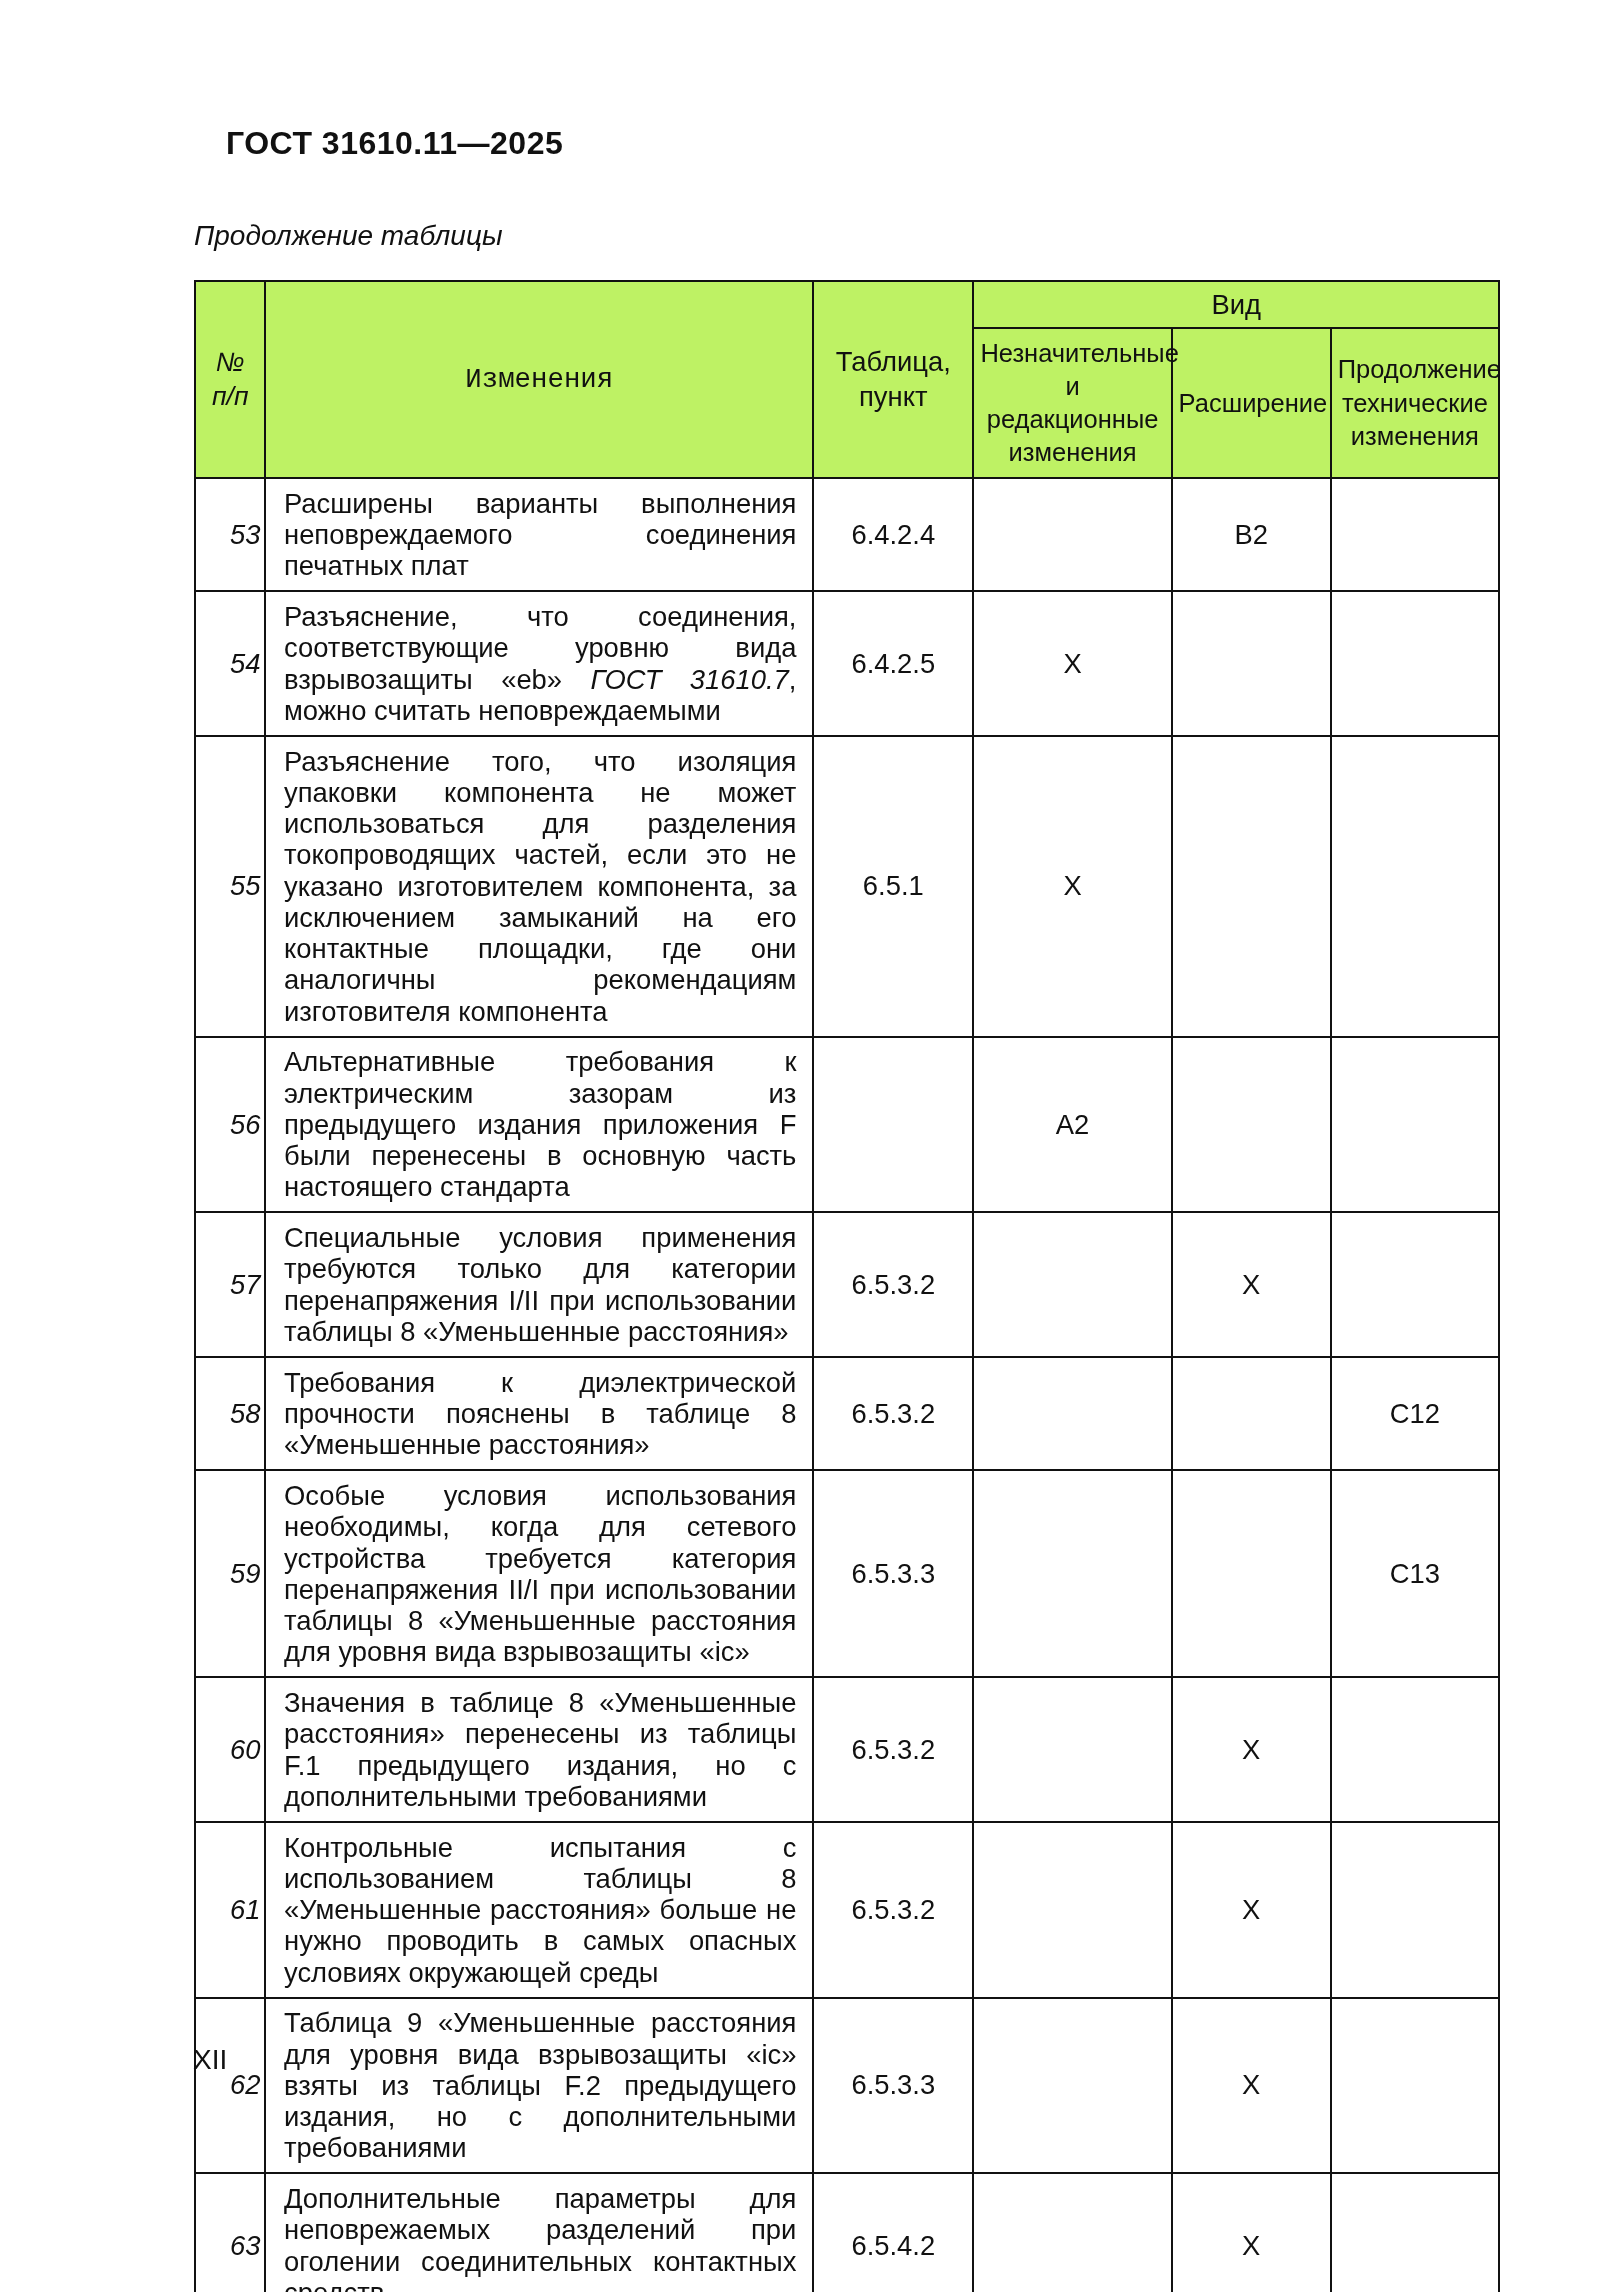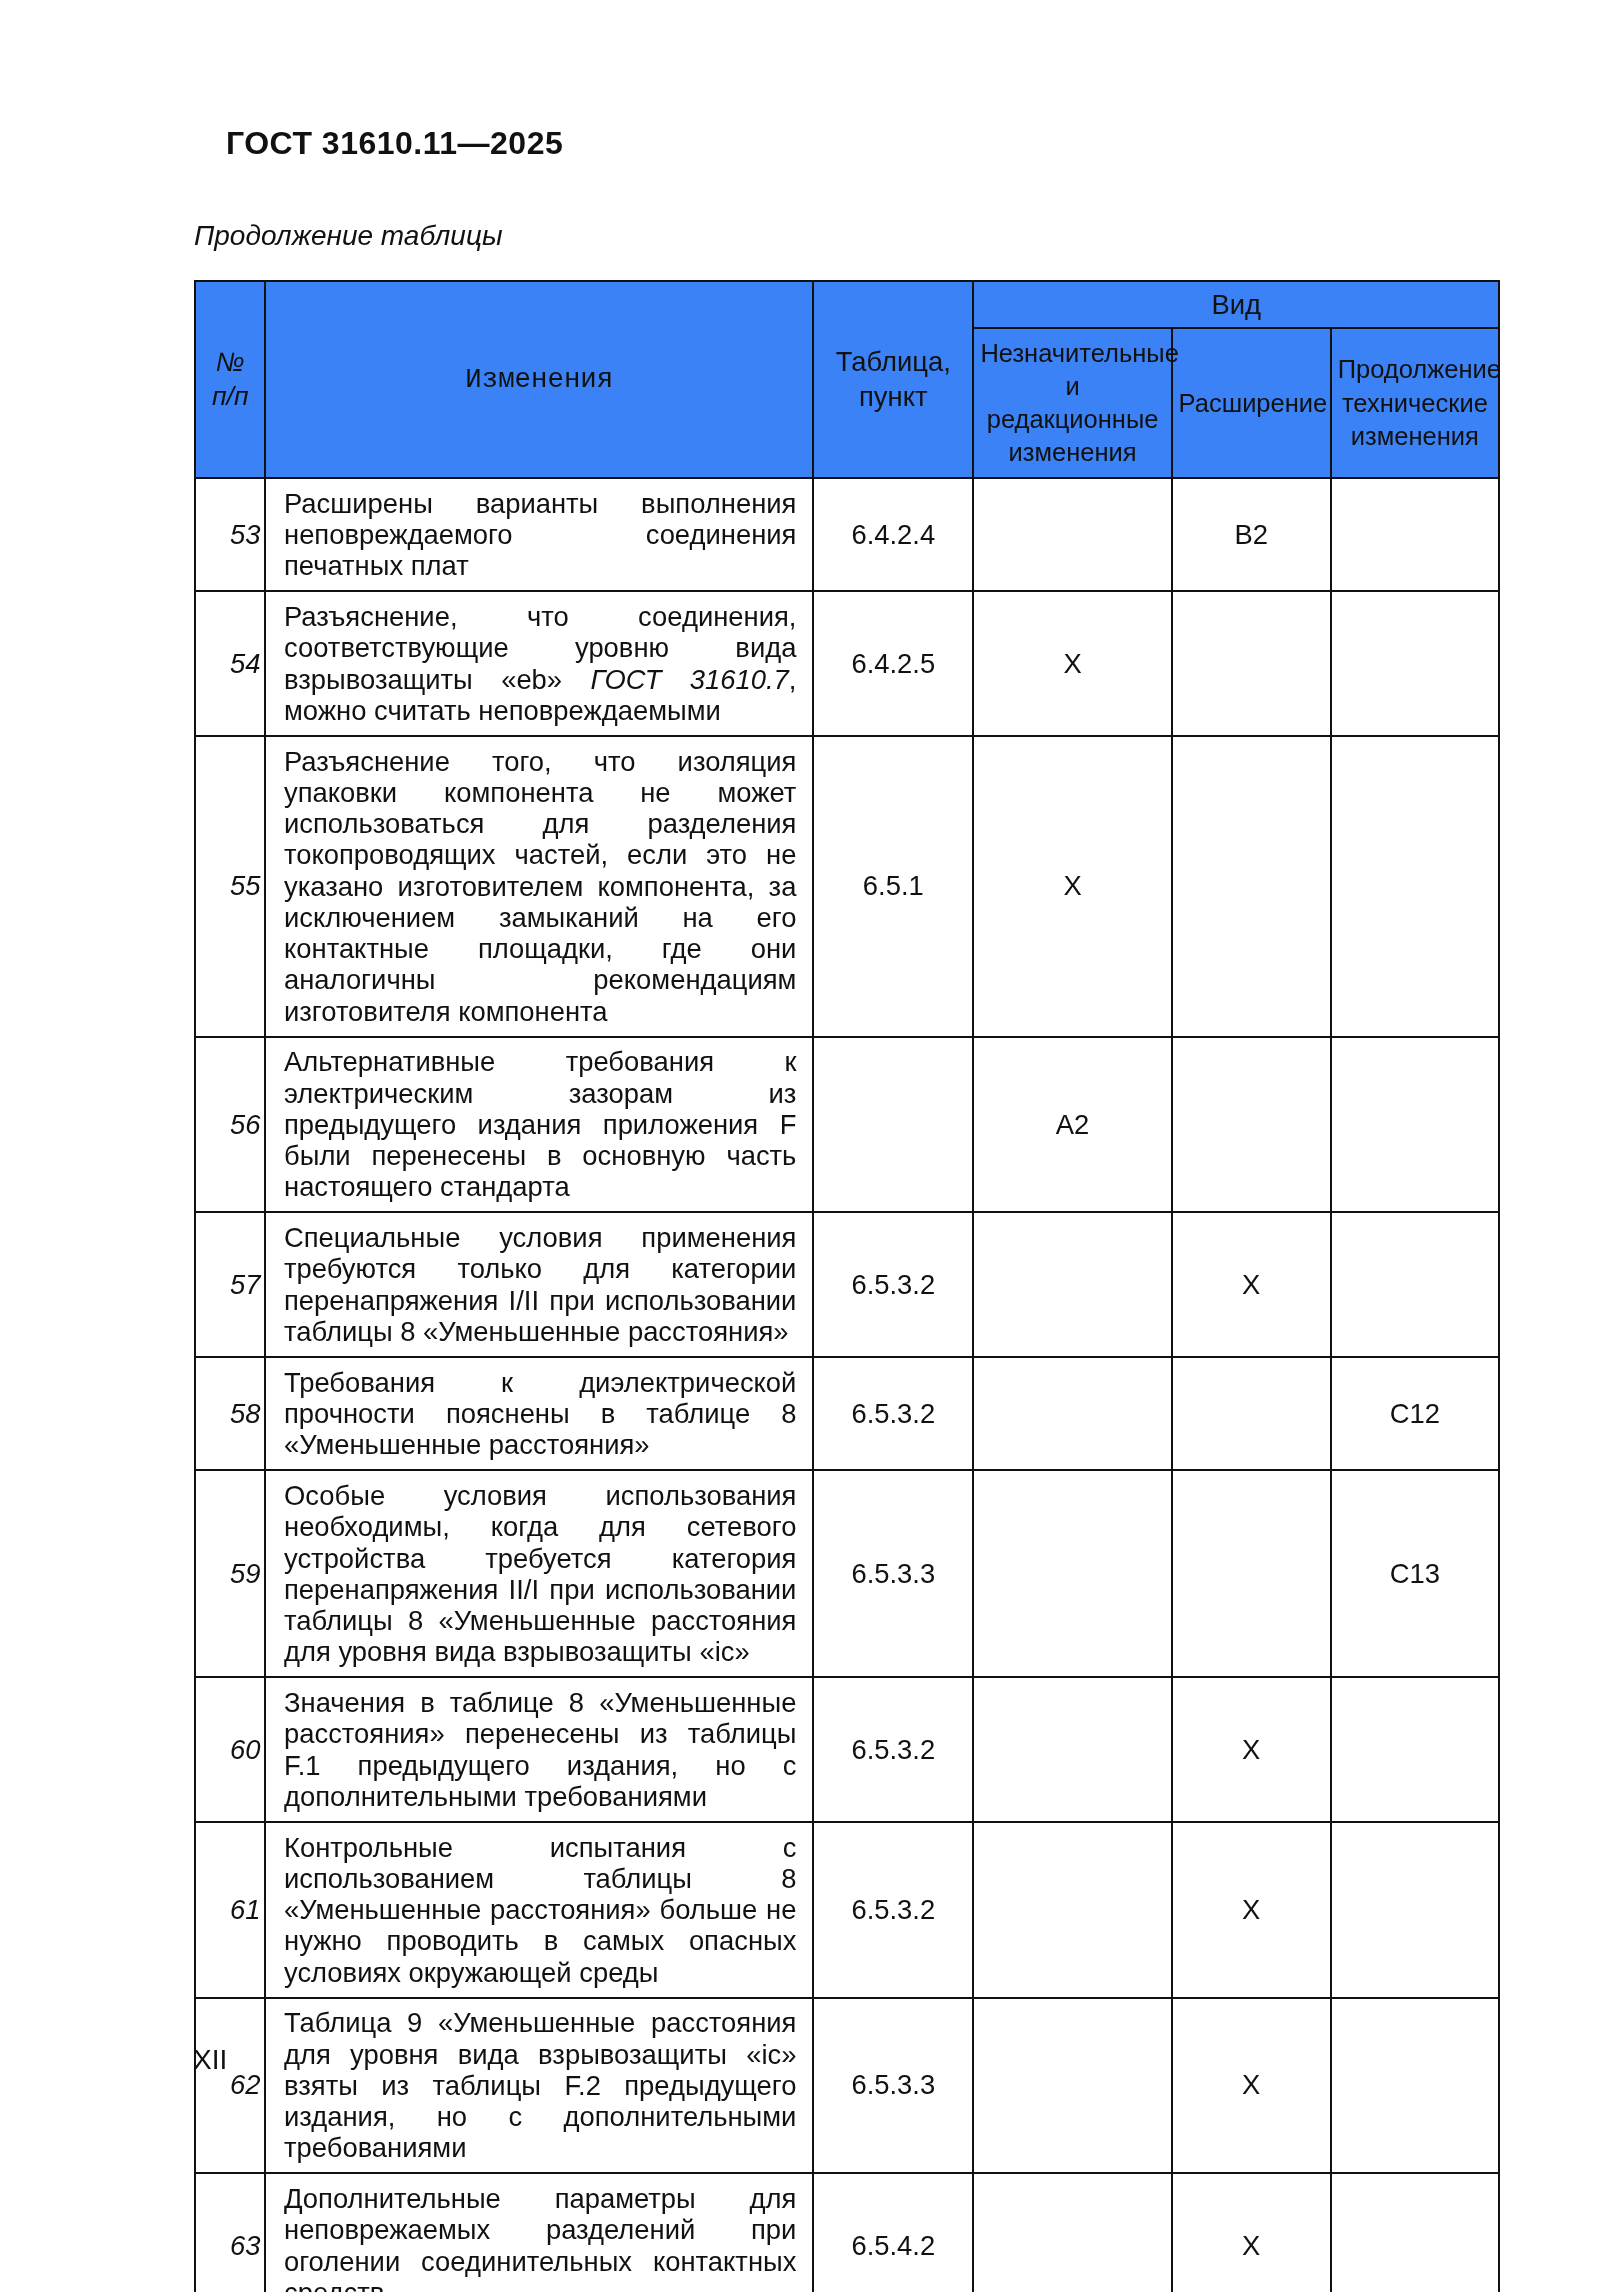--- a/index.html
+++ b/index.html
@@ -33,21 +33,21 @@
     border-collapse:collapse;
     table-layout:fixed;
   }
   table.gost th, table.gost td{
     border:2.9px solid #111111;
     box-sizing:border-box;
   }
   table.gost th{
     font-weight:normal;
     vertical-align:middle;
-    background:#3b82f6;
+    background:#bef264;
   }
   .th-num{
     font-style:italic;
     font-size:26.5px;
     white-space:pre-line;
     line-height:1.25;
   }
   .th-changes{ font-size:27.4px;font-family:Liberation Mono, monospace; }
   .th-section{ font-size:27.4px; white-space:pre-line; line-height:1.25; }
   .th-kind{ font-size:27.4px; height:47px; padding:3.9px 5.9px; }

